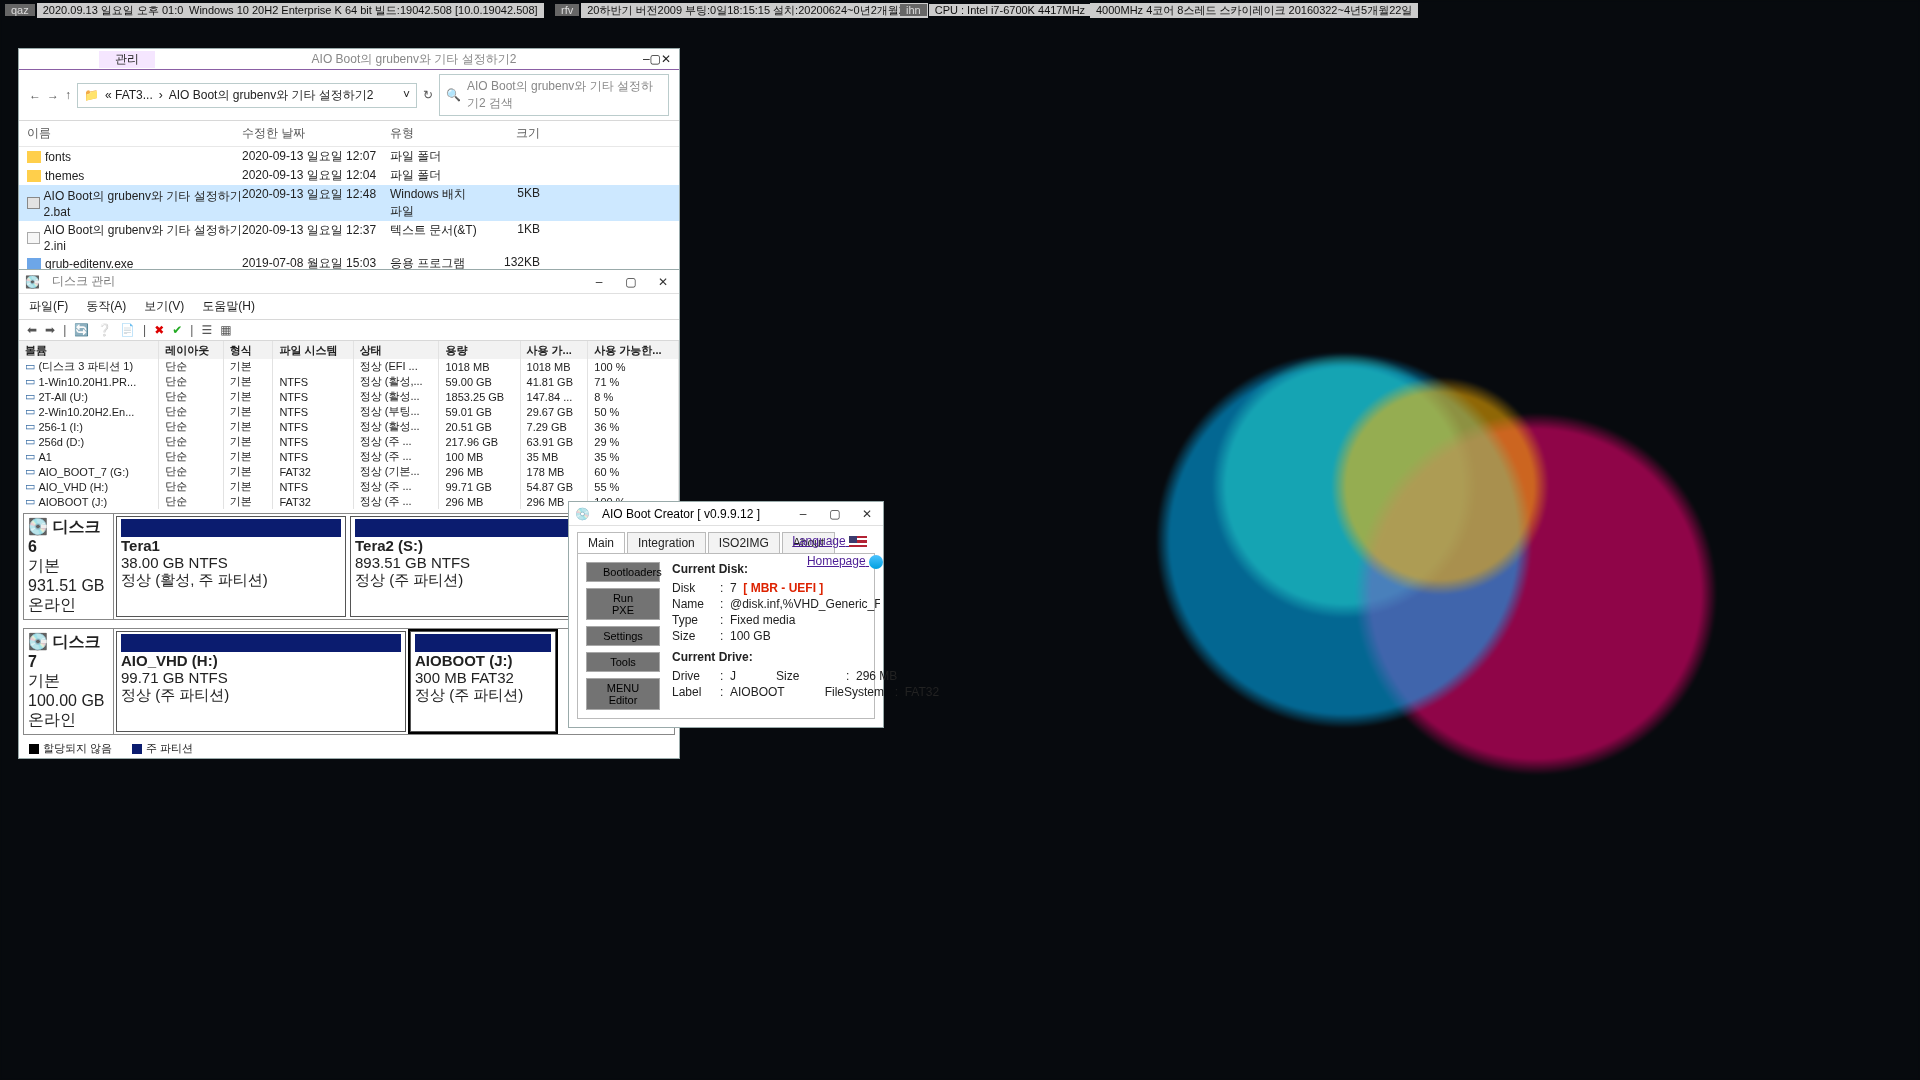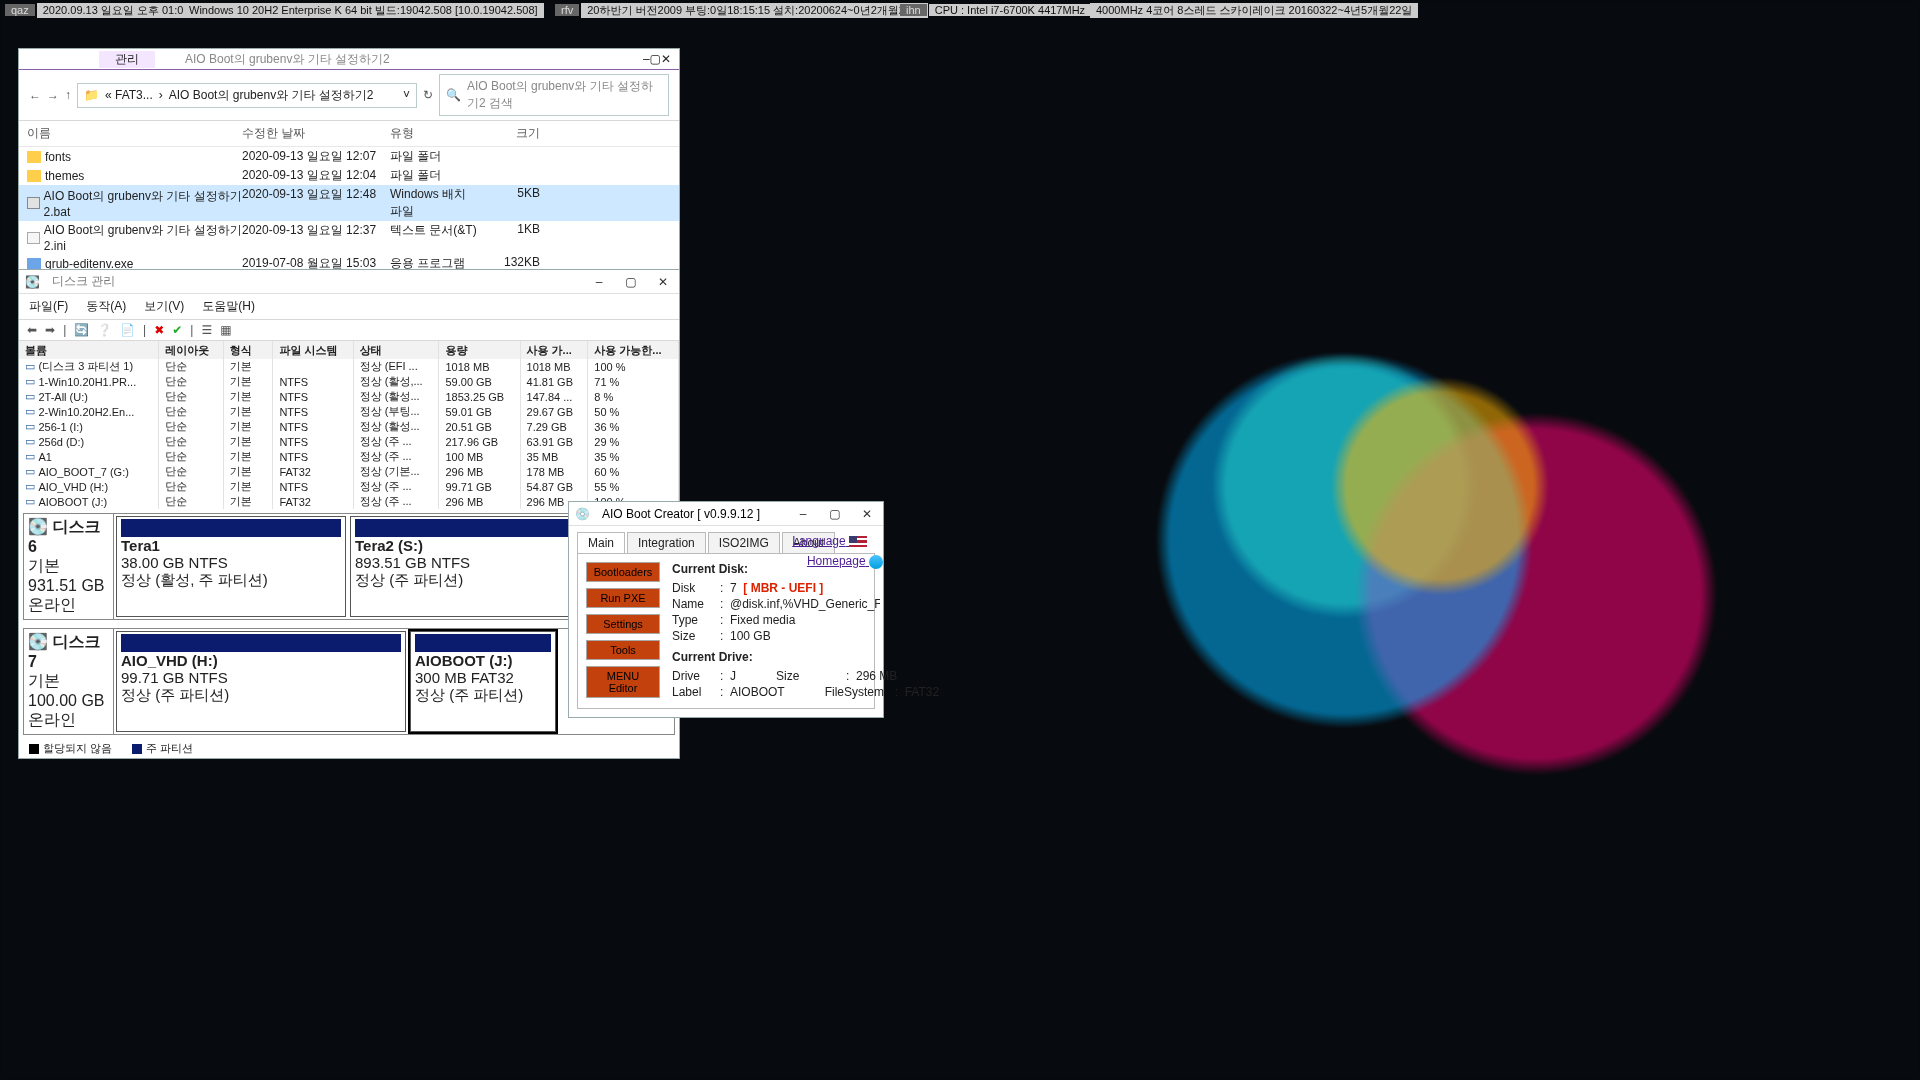--- a/index.html
+++ b/index.html
@@ -14,21 +14,21 @@
   .titlebar { display:flex; align-items:center; height:24px; background:#fff; border-bottom:1px solid #e0e0e0; }
   .titlebar .title { flex:1; padding-left:6px; color:#777; }
   .titlebar .ctrl { width:32px; text-align:center; color:#333; }
   .topchip { position:absolute; top:2px; height:16px; display:flex; align-items:center; font-size:11px; }
   .topchip .tag { background:#666; color:#ddd; padding:0 6px; margin-right:2px; }
   .topchip .val { background:#ccc; color:#111; padding:0 6px; }
 
   
   #explorer .ribbon { height:20px; display:flex; align-items:center; gap:24px; padding:0 14px; color:#444; border-bottom:1px solid #d8d8d8; }
   #explorer .ribbon span:first-child { background:#1976d2; color:#fff; padding:2px 12px; }
-  #explorer .tabbar { display:flex; align-items:center; padding:0 8px; height:20px; }
+  #explorer .tabbar { display:flex; align-items:center; padding:0 8px; height:20px;text-align:center; }
   #explorer .tabbar .purp { background:#f5e6ff; padding:0 16px; }
   #explorer .addr { display:flex; align-items:center; gap:6px; padding:4px 10px; border-bottom:1px solid #d8d8d8; }
   #explorer .addr .navbtn { color:#555; }
   #explorer .addr .path { flex:1; border:1px solid #bcc; padding:3px 6px; display:flex; align-items:center; gap:6px; }
   #explorer .addr .search { width:230px; border:1px solid #bcc; padding:3px 6px; color:#888; display:flex; align-items:center; gap:6px; }
   #explorer .cols { display:flex; padding:4px 8px; color:#555; border-bottom:1px solid #e8e8e8; }
   #explorer .cols > div:nth-child(1){width:215px;} .cols > div:nth-child(2){width:148px;}
   #explorer .cols > div:nth-child(3){width:90px;} .cols > div:nth-child(4){width:60px;text-align:right;}
   #explorer .row { display:flex; padding:1px 8px; }
   #explorer .row.sel { background:#cde8ff; }
@@ -53,21 +53,21 @@
   #diskmgmt .part { border:1px solid #555; padding:2px 4px; font-size:15px; }
   #diskmgmt .legend { display:flex; gap:20px; padding:2px 10px; font-size:11px; }
   .swatch { display:inline-block; width:10px; height:10px; vertical-align:middle; margin-right:4px; }
 
   
   #aio .tabs { display:flex; gap:2px; padding:6px 8px 0 8px; }
   #aio .tab { padding:3px 10px; border:1px solid #bbb; border-bottom:none; background:#f3f3f3; font-size:12px; }
   #aio .tab.active { background:#fff; }
   #aio .body { display:flex; border:1px solid #bbb; margin:0 8px 8px 8px; padding:8px; gap:12px; font-size:12px; }
   #aio .btns { display:flex; flex-direction:column; gap:6px; }
-  #aio .btns button { width:74px; padding:3px 4px; font-size:11px; background:#c2410c; border:1px solid #a8a8a8; }
+  #aio .btns button { width:74px; padding:3px 16px; font-size:11px; background:#737373; border:1px solid #a8a8a8; }
   #aio .info b { display:block; margin-bottom:4px; }
   #aio .kv { display:flex; font-size:12px; line-height:16px; }
   #aio .kv .k { width:48px; } .kv .c { width:10px; } .kv .k2 { width:70px; margin-left:40px; }
   #aio .lnk { color:#4c1d95; text-decoration:underline; position:absolute; }
   .flag { display:inline-block; width:18px; height:11px; background:linear-gradient(#b22234 0 20%,#fff 20% 40%,#b22234 40% 60%,#fff 60% 80%,#b22234 80% 100%); position:relative; vertical-align:middle; }
   .flag::before{content:"";position:absolute;left:0;top:0;width:8px;height:7px;background:#3c3b6e;}
   .globe { width:14px;height:14px;border-radius:50%;background:linear-gradient(#4dc3ff,#00a0e0);display:inline-block;vertical-align:middle; }
   .ficon { width:14px; height:12px; display:inline-block; }
   .ficon.folder { background:#ffcf4b; }
   .ficon.bat { background:#e2e2e2; border:1px solid #888; }

